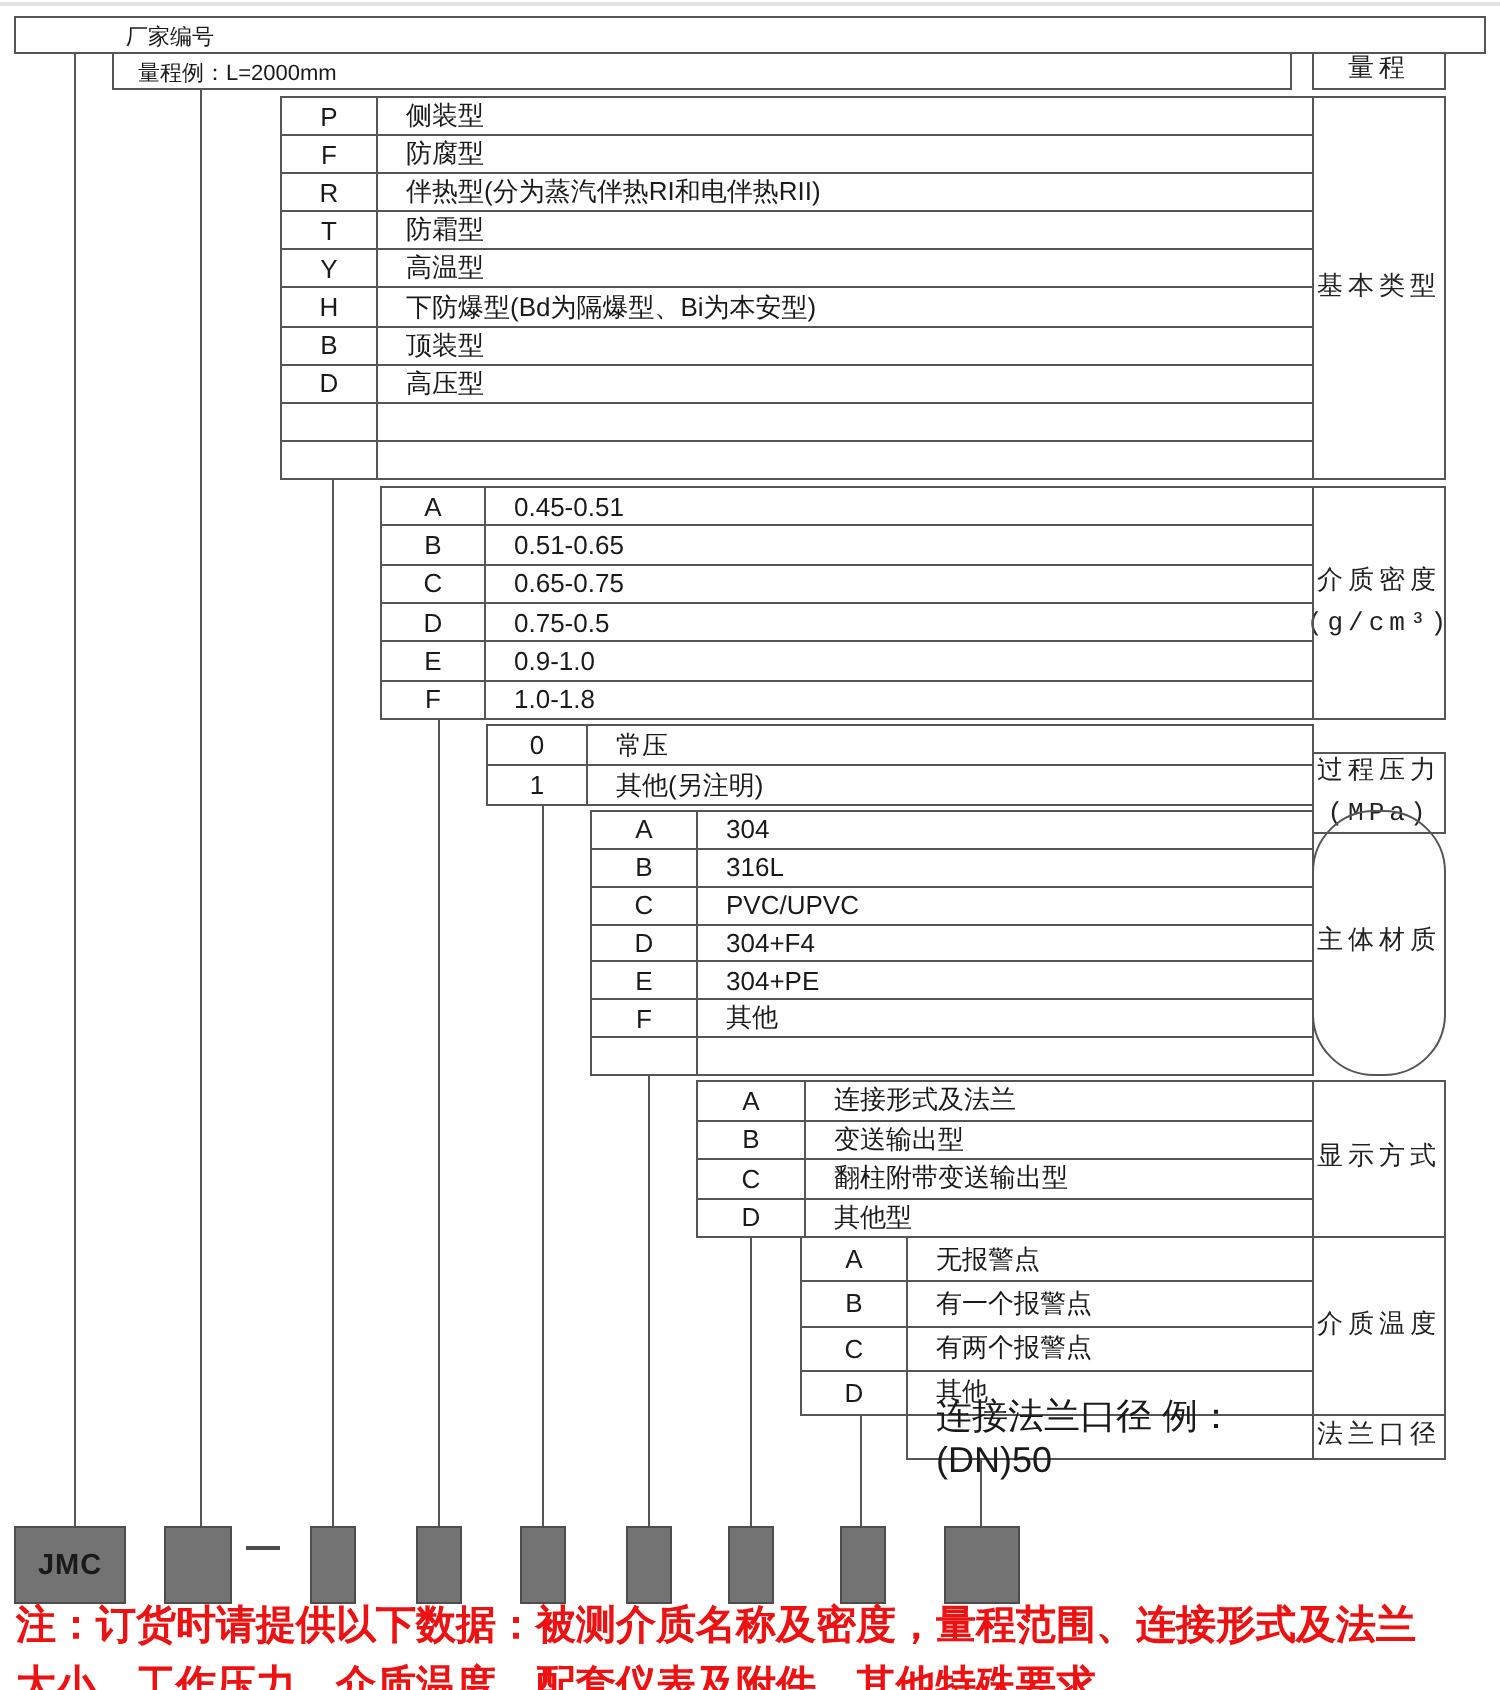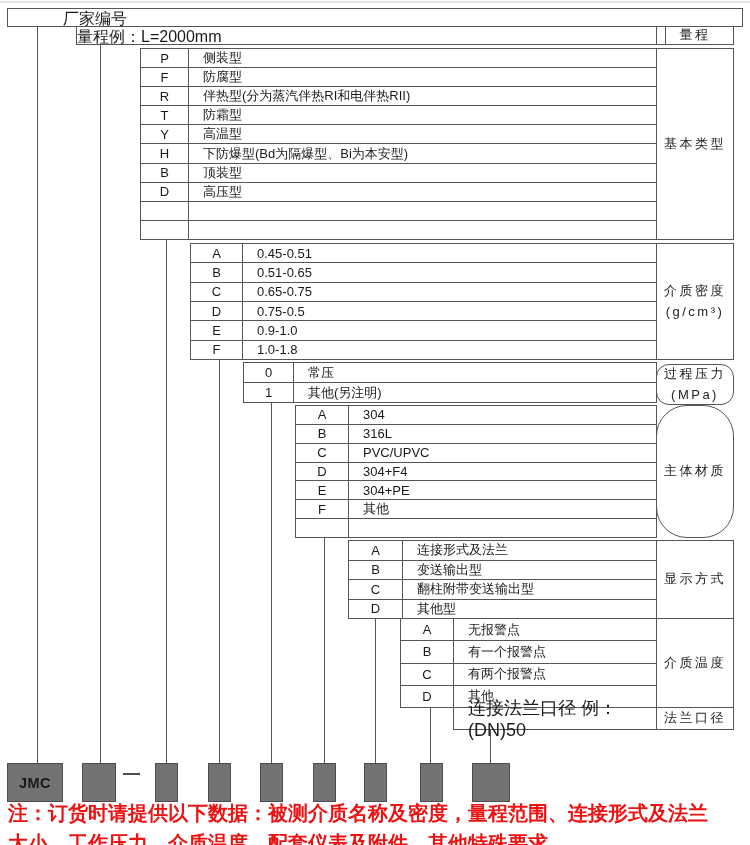--- a/index.html
+++ b/index.html
@@ -1,31 +1,31 @@
 <!DOCTYPE html>
 <html><head>
 <meta charset="utf-8">
 <style>
   html,body{margin:0;padding:0;background:#ffffff;}
   .canvas{position:relative;width:750px;height:845px;background:#fff;
           font-family:"Liberation Sans","DejaVu Sans",sans-serif;color:#1a1a1a;overflow:hidden;}
   .topline{position:absolute;left:0;top:1px;width:750px;height:2px;background:#e3e3e3;}
 
-  .obox{position:absolute;border:1px solid #555;box-sizing:border-box;display:flex;align-items:flex-start;font-size:16px;}
+  .obox{position:absolute;border:1px solid #555;box-sizing:border-box;display:flex;align-items:flex-end;font-size:11px;}
   #box-factory{left:7px;top:8px;width:736px;height:19px;padding-left:55px;}
-  #box-range{left:76px;top:26px;width:590px;height:19px;}
-
-  .lcell{position:absolute;left:656px;width:78px;border:1px solid #555;box-sizing:border-box;
+  #box-range{left:56px;top:26px;width:590px;height:19px;padding-left:12px;}
+
+  .lcell{position:absolute;left:656px;width:67px;border:1px solid #555;box-sizing:border-box;
          display:flex;align-items:center;justify-content:center;text-align:center;
-         font-family:Liberation Sans, sans-serif;font-size:13px;letter-spacing:2.5px;
+         font-family:Liberation Mono, monospace;font-size:13px;letter-spacing:2.5px;
          white-space:pre-line;line-height:1.55;color:#222;}
   .lc-range{top:26px;height:19px;}
   .lc-basic{top:48px;height:192px;}
   .lc-density{top:243px;height:117px;}
-  .lc-pressure{top:364px;height:41px;border-radius:13px;}
+  .lc-pressure{top:376px;height:41px;}
   .lc-material{top:405px;height:133px;border-radius:31px;}
   .lc-display{top:540px;height:79px;}
   .lc-alarm{top:618px;height:90px;}
   .lc-flange{top:707px;height:23px;}
 
   .section{position:absolute;border:1px solid #555;box-sizing:border-box;display:flex;flex-direction:column;font-size:13px;}
   .s0{left:140px;top:48px;width:517px;height:192px;}
   .s1{left:190px;top:243px;width:467px;height:117px;}
   .s2{left:243px;top:362px;width:414px;height:41px;}
   .s3{left:295px;top:405px;width:362px;height:133px;}

